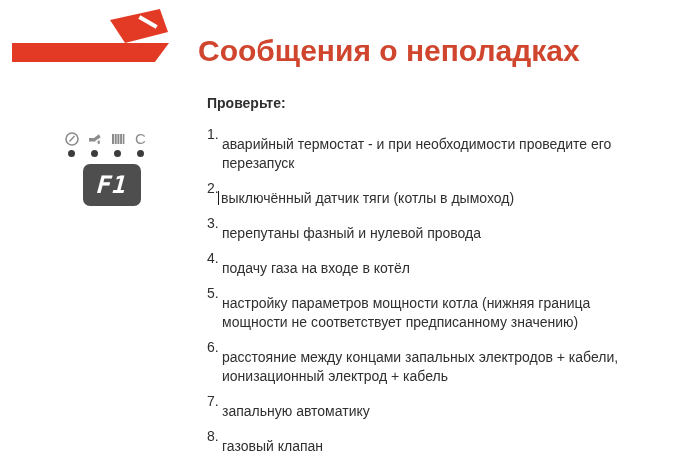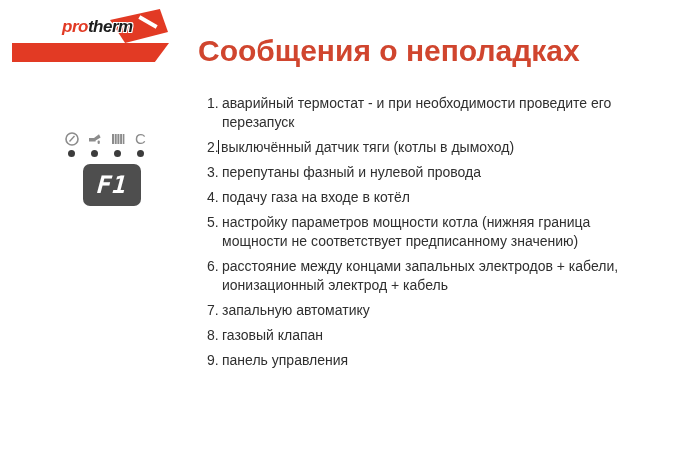--- a/index.html
+++ b/index.html
@@ -66,34 +66,33 @@
   }
 
   
   .content { position:absolute; left:199px; top:94px; width:452px; font-size:14px; line-height:19px; }
   .section-heading { margin:0 0 16px; font-size:15px; font-weight:bold; color:#c7685a; }
   .intro { margin:0 0 14px; padding-left:8px; }
   .check-label { margin:0 0 12px; padding-left:8px; font-weight:bold; }
   .checklist { }
   .check-item { display:flex; margin-bottom:6px; padding-left:8px; }
   .num { flex:0 0 15px; }
-  .itext { flex:1; }
+  .itext { flex:1;margin-top:10px; }
   .caret {
     display:inline-block; width:1px; height:14px;
     background:#1a1a1a; margin-left:-4px; margin-right:2px;
     vertical-align:-2px;
   }
 </style>
 </head>
 <body>
 
 <div class="logo">
   <div class="logo-swoosh"></div>
   <div class="logo-swoosh-stripe"></div>
-  <div class="logo-text"><span class="pro">pro</span><span class="therm">therm</span></div>
   <div class="logo-bar"></div>
 </div>
 
 <h1 class="title">Сообщения о неполадках</h1>
 
 <div class="display">
   <div class="icon-row">
     <span class="icon-cell">
       <svg width="16" height="16" viewBox="0 0 16 16">
         <circle cx="8" cy="8" r="6" fill="none" stroke="#8c8c8c" stroke-width="1.6"></circle>
@@ -132,20 +131,21 @@
     <span class="dot-cell">
         <span class="dot"></span>
       </span>
   </div>
   <div class="panel">
     <span class="panel-value">F1</span>
   </div>
 </div>
 
 <div class="content">
+  <p class="check-label">Проверьте:</p>
   <div class="checklist">
       <div class="check-item">
         <span class="num">1.</span>
         <span class="itext">аварийный термостат - и при необходимости проведите его перезапуск</span>
       </div>
       <div class="check-item">
         <span class="num">2.</span>
         <span class="itext"><span class="caret"></span>выключённый датчик тяги (котлы в дымоход)</span>
       </div>
       <div class="check-item">

